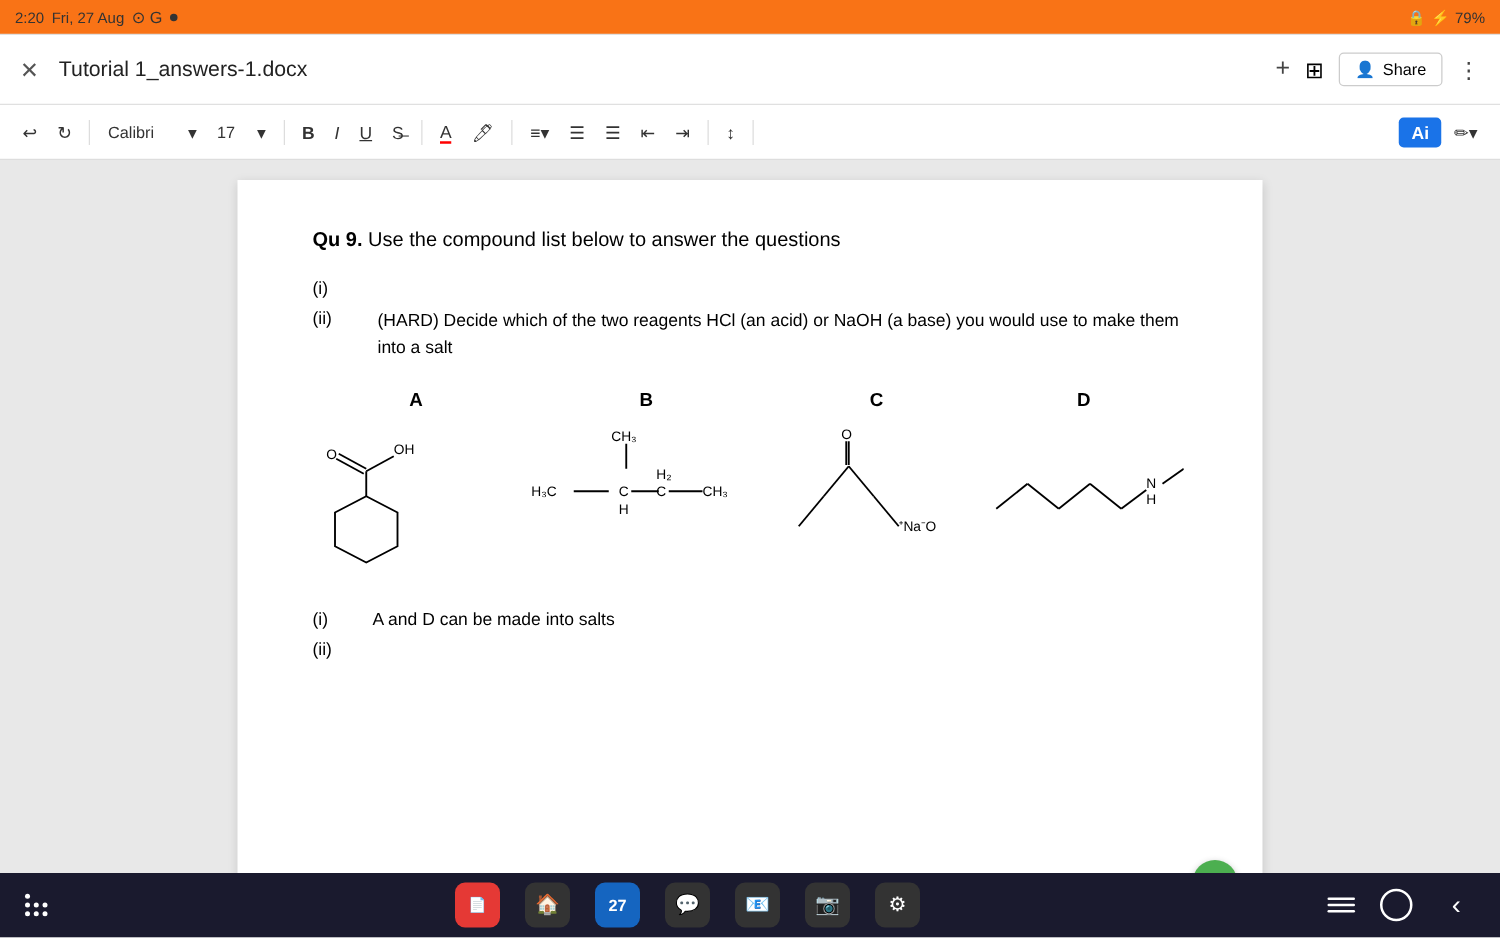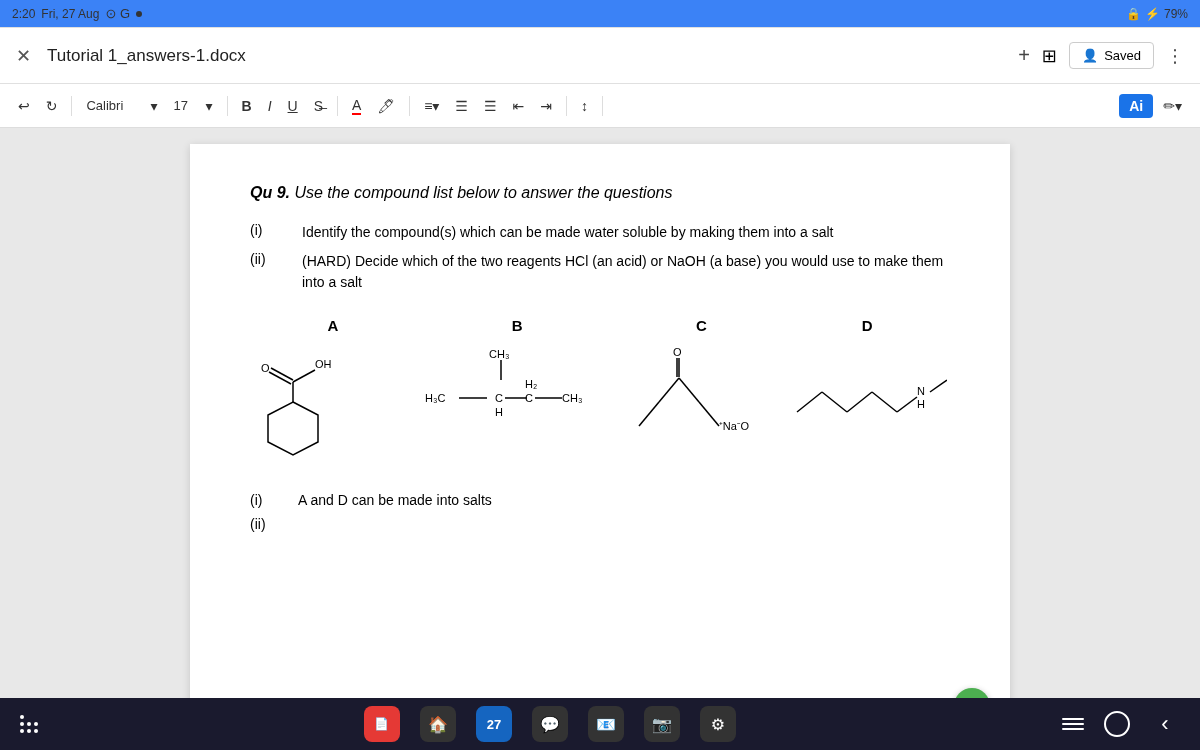--- a/index.html
+++ b/index.html
@@ -8,21 +8,21 @@
       background: #f5f5f5;
       width: 1200px;
       height: 750px;
       overflow: hidden;
       display: flex;
       flex-direction: column;
     }
 
     
     .status-bar {
-      background: #3b82f6;
+      background: #f97316;
       display: flex;
       align-items: center;
       justify-content: space-between;
       padding: 4px 12px;
       font-size: 12px;
       color: #333;
       border-bottom: 1px solid #e0e0e0;
       height: 28px;
     }
     .status-left { display: flex; align-items: center; gap: 6px; }
@@ -103,21 +103,21 @@
     .page {
       background: #fff;
       width: 820px;
       min-height: 640px;
       padding: 40px 60px;
       box-shadow: 0 2px 8px rgba(0,0,0,0.15);
       position: relative;
     }
 
     .qu-heading { font-size: 16px; font-weight: bold; margin-bottom: 20px; }
-    .qu-heading span { font-weight: bold; font-style: italic; }
+    .qu-heading span { font-weight: bold; }
 
     .question-item { display: flex; gap: 16px; margin-bottom: 8px; font-size: 14px; }
     .question-label { min-width: 36px; font-size: 14px; }
     .question-text { font-size: 14px; line-height: 1.5; }
 
     
     .structures-row {
       display: flex;
       align-items: flex-start;
       margin: 24px 0 20px 0;
@@ -195,21 +195,21 @@
 <div class="title-bar">
   <span class="close-btn">✕</span>
   <div class="doc-title-area">
     <div class="doc-title">Tutorial 1_answers-1.docx</div>
   </div>
   <div class="title-actions">
     <span class="plus-btn">+</span>
     <span style="font-size:18px;cursor:pointer;">⊞</span>
     <button class="share-btn">
       <span>👤</span>
-      <span>Saved</span>
+      <span>Share</span>
     </button>
     <span class="more-btn">⋮</span>
   </div>
 </div>
 
 <div class="toolbar">
   <button class="toolbar-btn">↩</button>
   <button class="toolbar-btn">↻</button>
   <div class="toolbar-divider"></div>
   <span class="font-name toolbar-btn">Calibri</span>
@@ -242,21 +242,20 @@
 <div class="doc-area">
   <div class="page">
 
     <p class="qu-heading">
       <span>Qu 9.</span>
       <span style="font-weight:normal;"> Use the compound list below to answer the questions</span>
     </p>
 
     <div class="question-item">
       <span class="question-label">(i)</span>
-      <span class="question-text">Identify the compound(s) which can be made water soluble by making them into a salt</span>
     </div>
     <div class="question-item">
       <span class="question-label">(ii)</span>
       <div>
         <span class="question-text">(HARD) Decide which of the two reagents HCl (an acid) or NaOH (a base) you would use to make them into a salt</span>
       </div>
     </div>
 
     <div class="structures-row">
 

